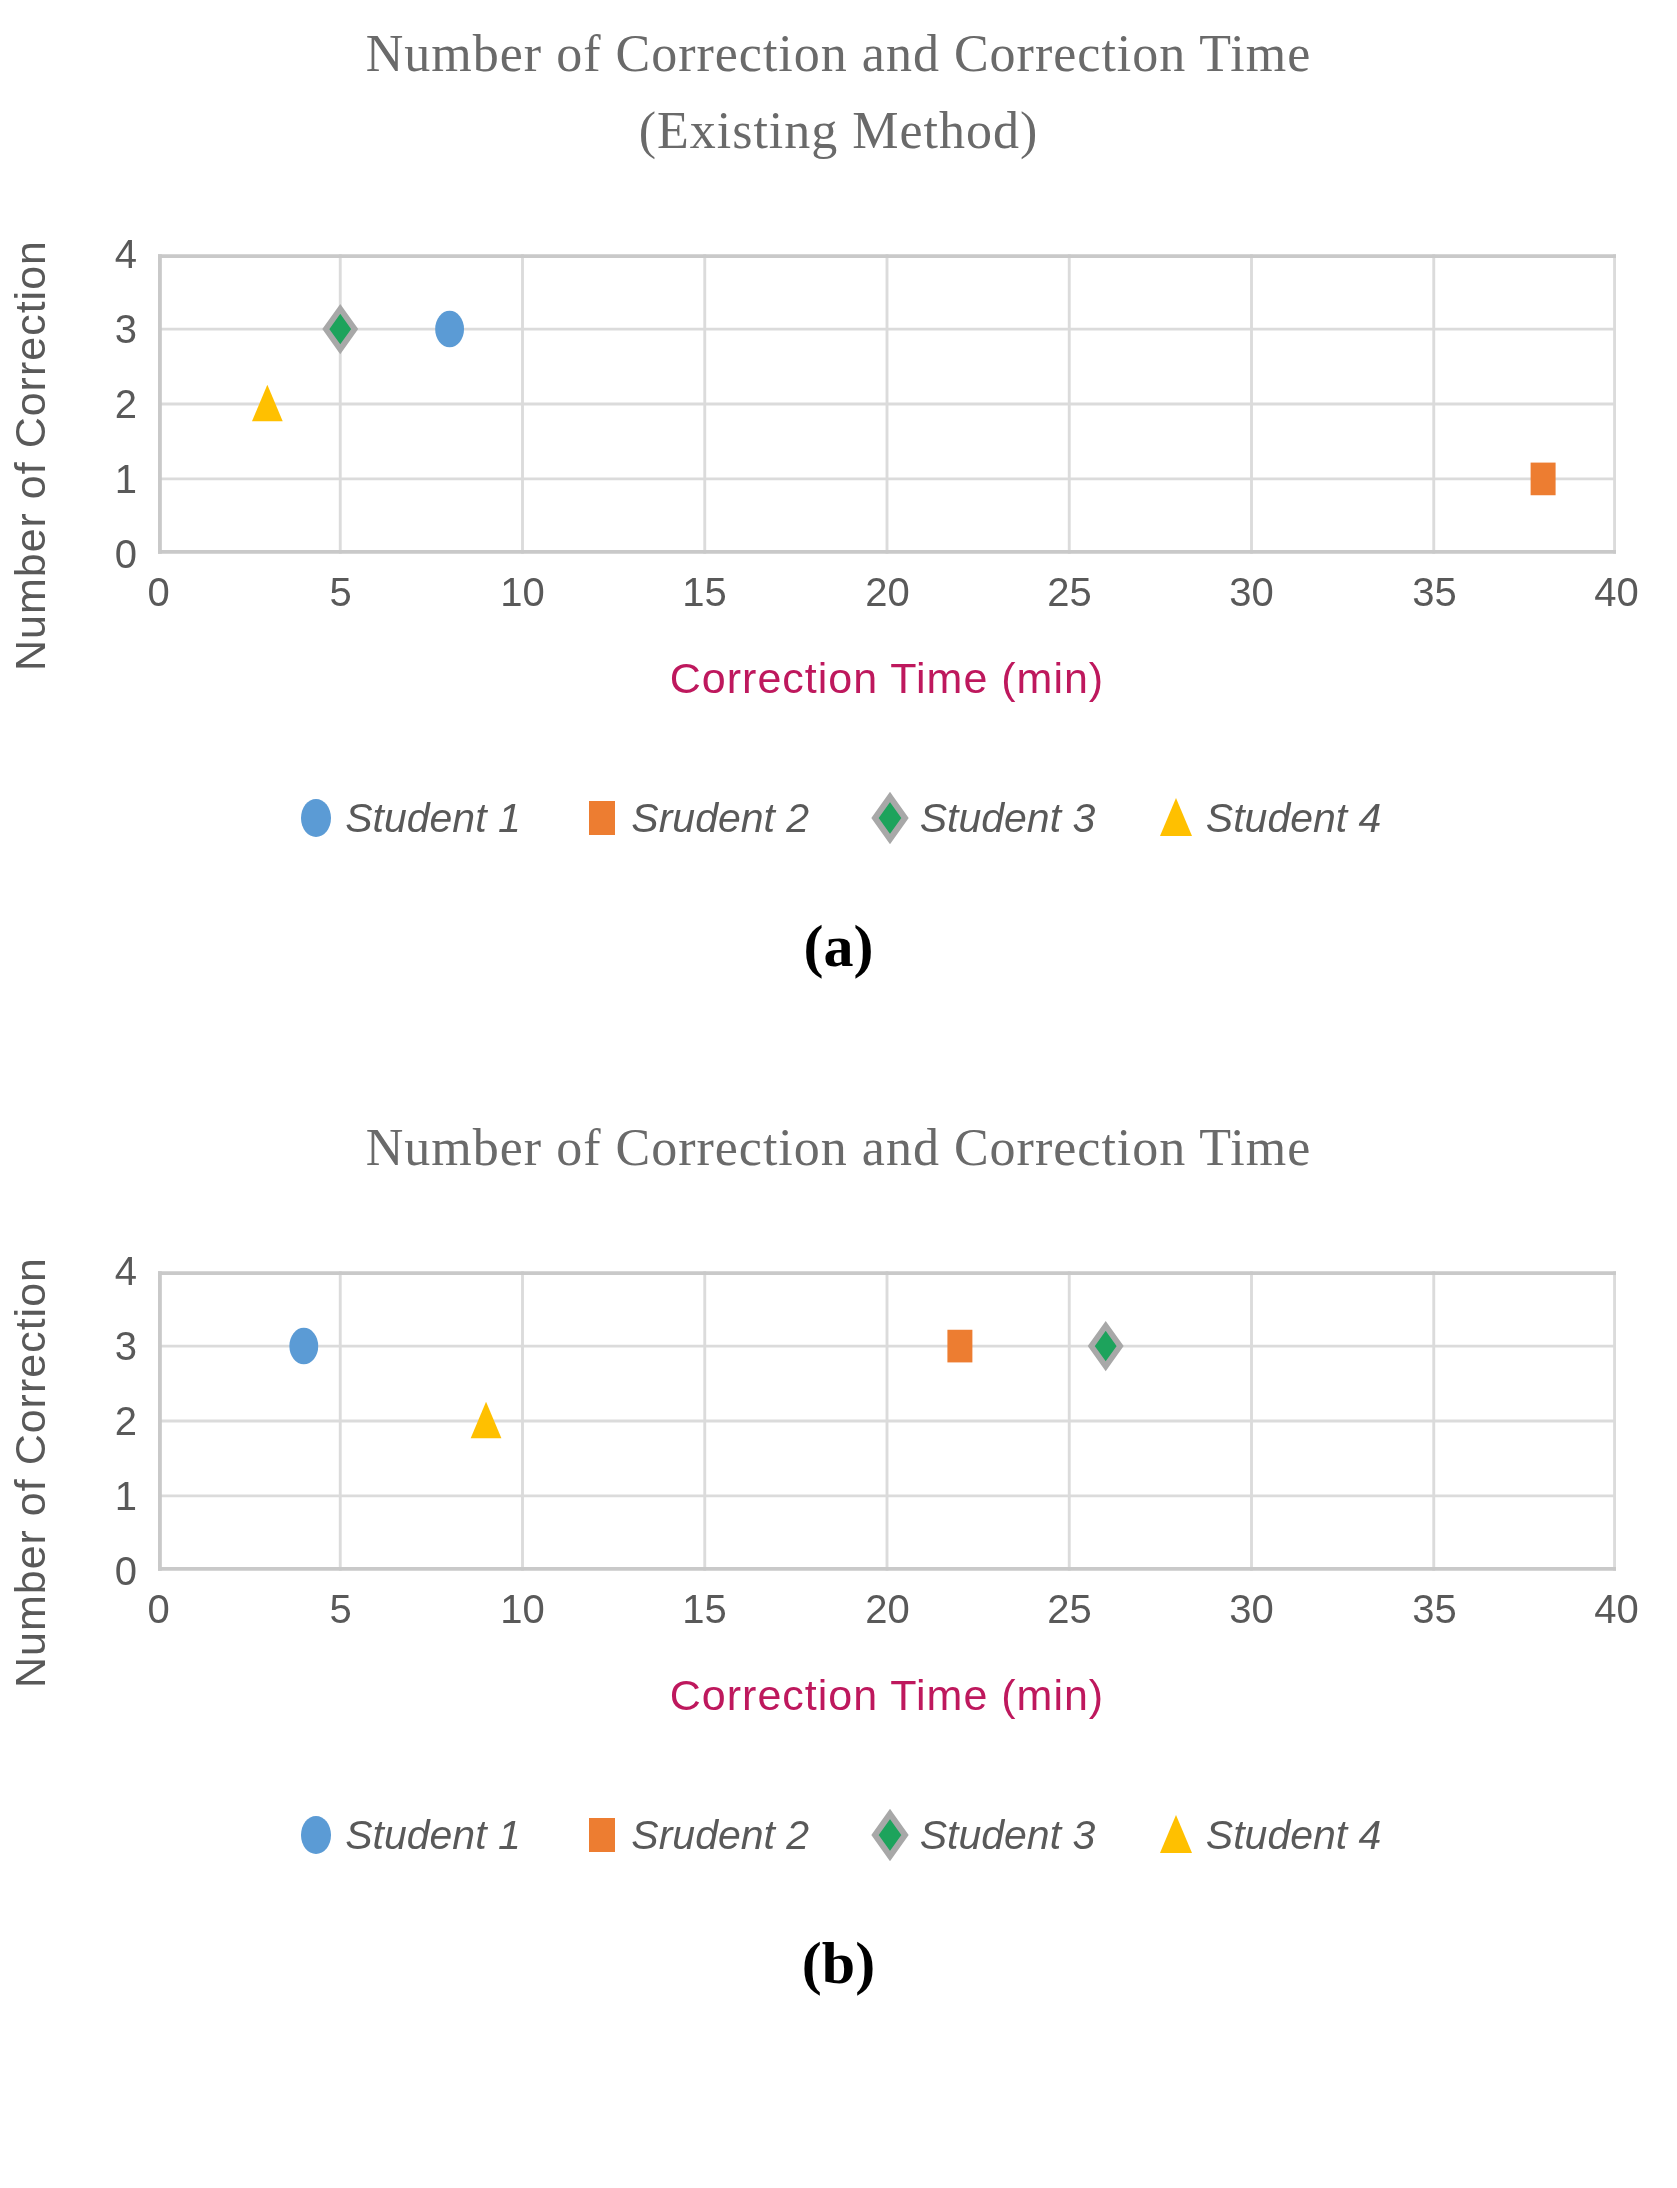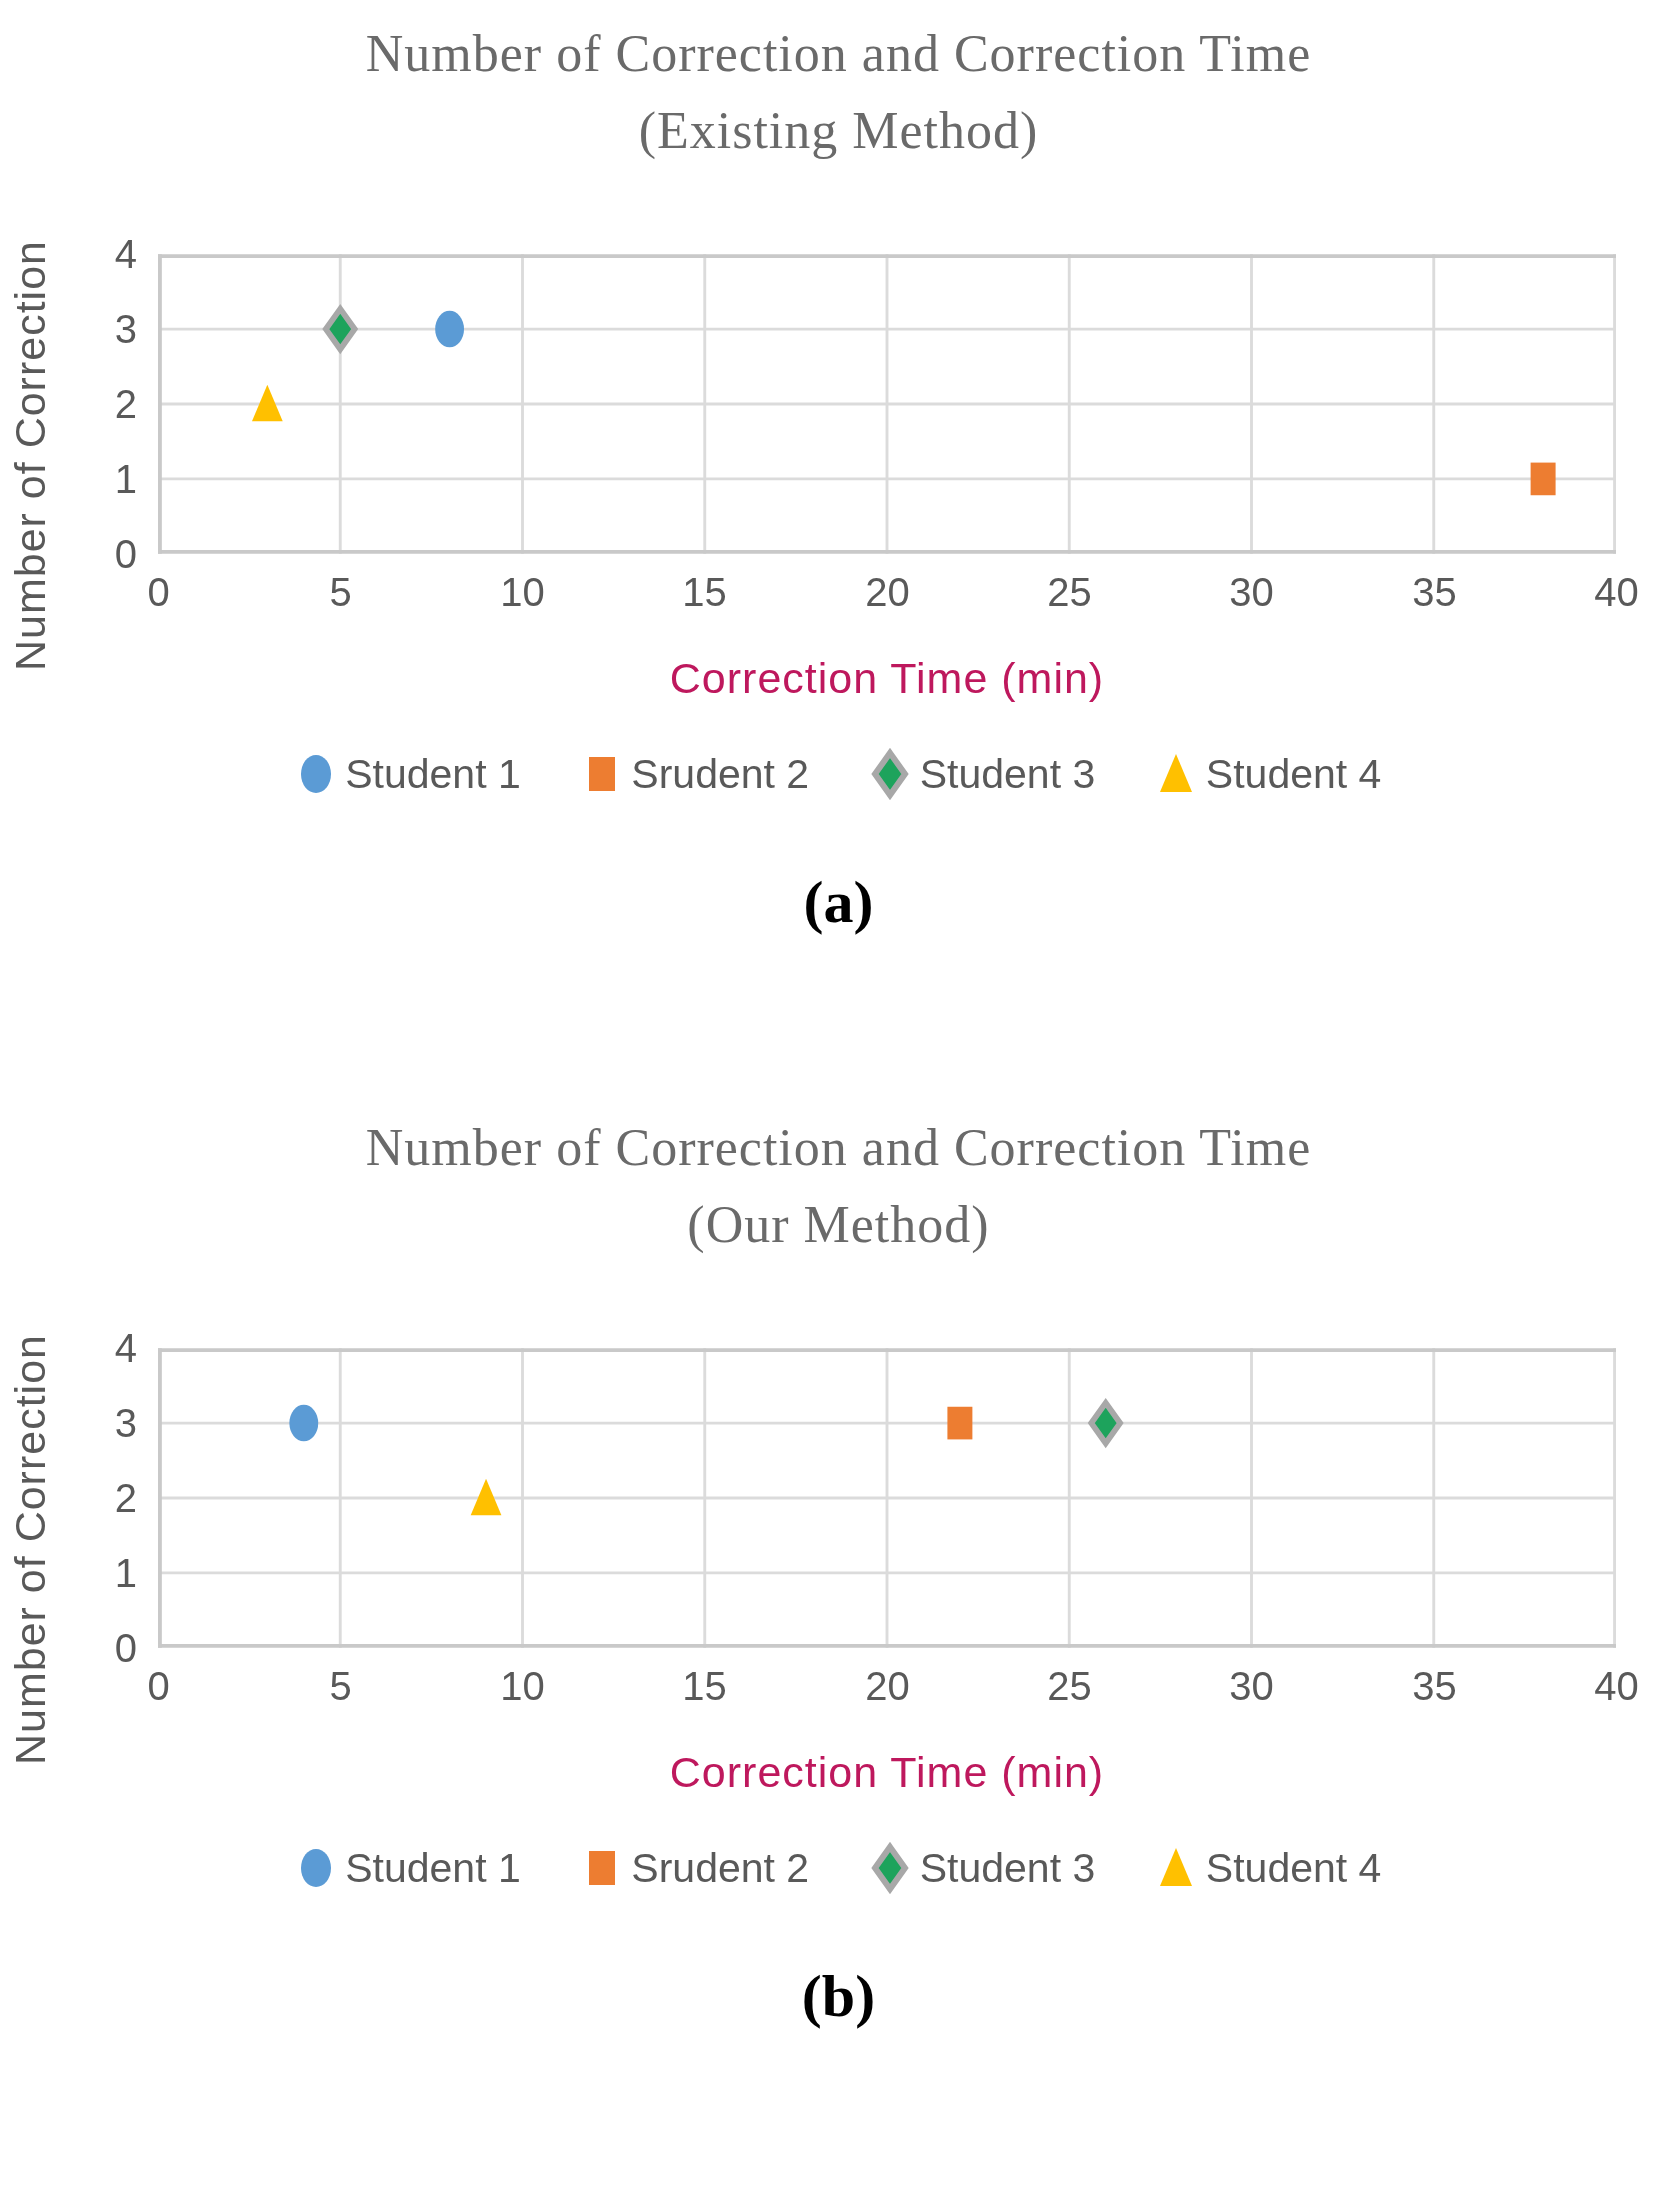--- a/index.html
+++ b/index.html
@@ -31,22 +31,22 @@
   .x-ticks{position:absolute;left:0;top:313px;width:100%;height:54px;}
   .x-tick{
     position:absolute;width:77px;text-align:center;
     font-size:40px;color:#595959;line-height:50px;
   }
   .x-title{
     margin-left:158px;width:1458px;text-align:center;
     margin-top:35px;font-size:43px;color:#be185d;letter-spacing:1px;
   }
   .legend{
-    margin-top:44px;display:flex;justify-content:center;align-items:flex-end;
-    gap:61px;font-size:41px;color:#595959;
+    margin-top:88px;display:flex;justify-content:center;align-items:flex-end;
+    gap:61px;font-size:41px;color:#595959;font-style:italic;
   }
   .legend-item{display:flex;align-items:center;gap:9.6px;}
   .fig-label{
     margin-top:67px;text-align:center;
     font-family:"Liberation Serif",serif;font-weight:bold;font-size:60px;color:#000000;
   }
 </style>
 </head>
 <body>
 
@@ -126,21 +126,20 @@
         </svg>
         <span>Student 4</span>
       </div>
     </div>
   <div class="fig-label">(a)</div>
 </section>
 
 <section class="panel">
   <div class="chart-title">
     <div>Number of Correction and Correction Time</div>
-    <div>(Our Method)</div>
   </div>
   <div class="chart-body">
     <div class="y-title-col">
       <div class="y-title">Number of Correction</div>
     </div>
     <div class="ticks-col y-ticks">
         <div class="y-tick" style="top: 275px;">0</div>
         <div class="y-tick" style="top: 200px;">1</div>
         <div class="y-tick" style="top: 125px;">2</div>
         <div class="y-tick" style="top: 50px;">3</div>

